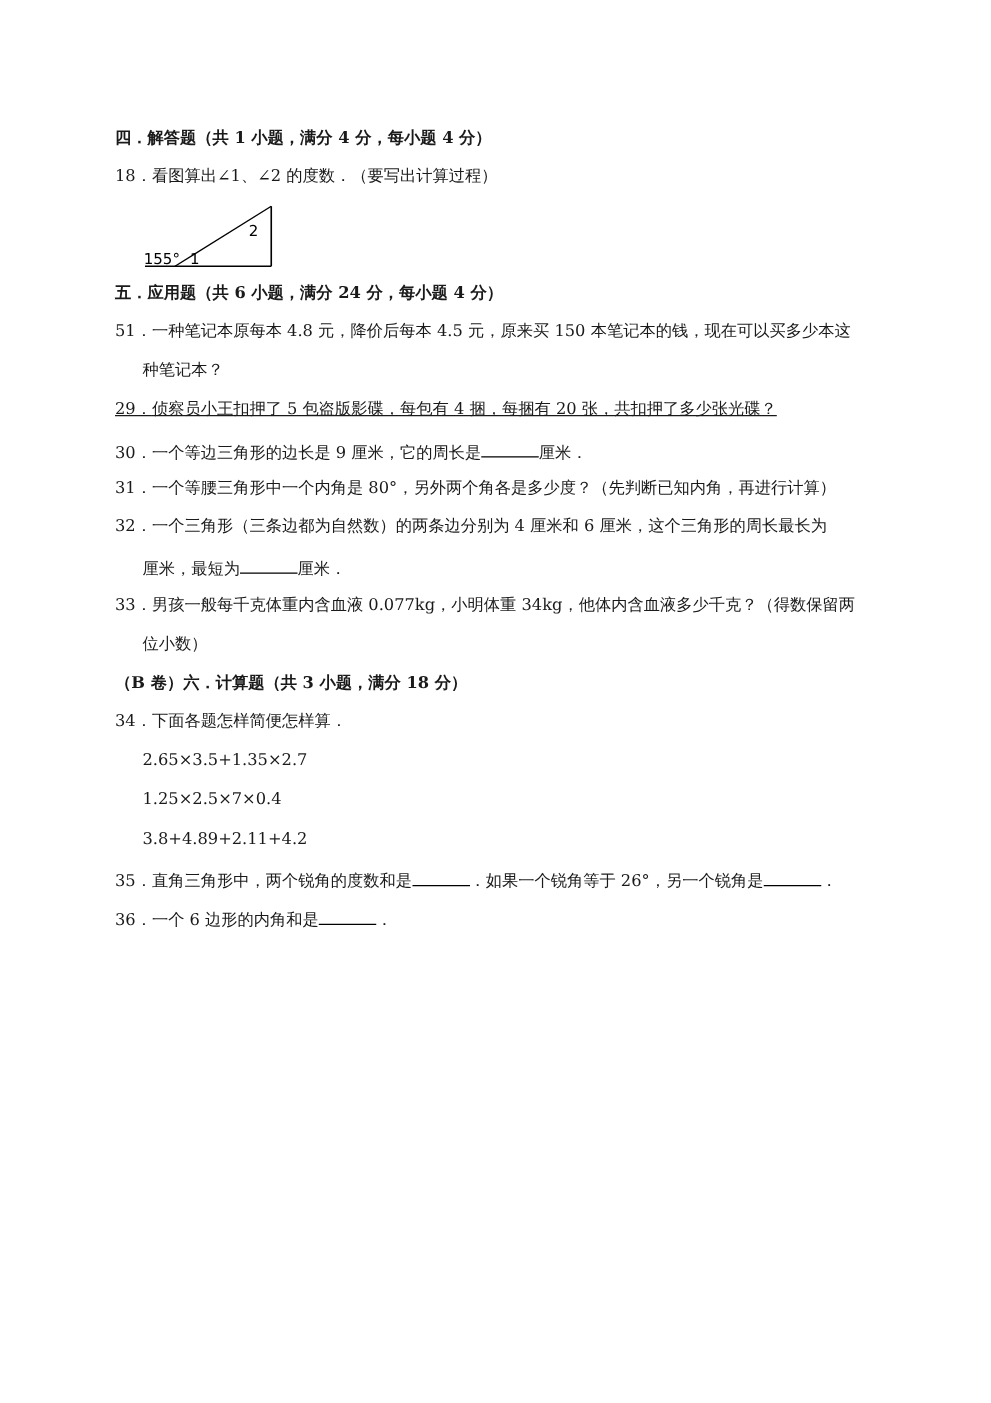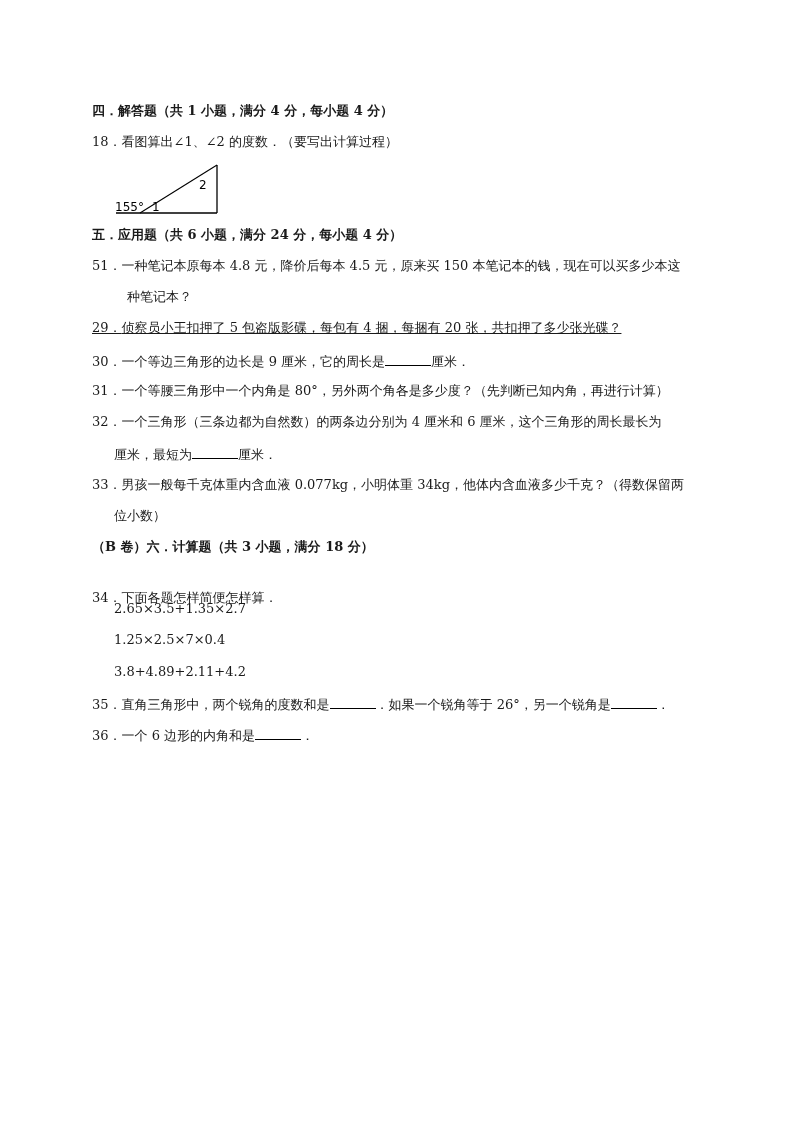--- a/index.html
+++ b/index.html
@@ -29,21 +29,21 @@
   <span class="fig-label" style="left:3px; top:41px;">155°</span>
   <span class="fig-label" style="left:40px; top:41px;">1</span>
   <span class="fig-label" style="left:87px; top:19px;">2</span>
 </div>
 
 <div class="line bold" style="top:227px; left:92px;">五．应用题（共 6 小题，满分 24 分，每小题 4 分）</div>
 
 <div class="line" style="top:258px; left:92px;">
   <span>51．</span><span>一种笔记本原每本 4.8 元，降价后每本 4.5 元，原来买 150 本笔记本的钱，现在可以买多少本这</span>
 </div>
-<div class="line" style="top:289px; left:114px;margin-left:13px;">种笔记本？</div>
+<div class="line" style="top:289px; left:114px;">种笔记本？</div>
 
 <div class="line" style="top:320px; left:92px;text-decoration:underline;">
   <span>29．</span><span>侦察员小王扣押了 5 包盗版影碟，每包有 4 捆，每捆有 20 张，共扣押了多少张光碟？</span>
 </div>
 
 <div class="line" style="top:352px; left:92px;">
   <span>30．</span><span>一个等边三角形的边长是 9 厘米，它的周长是</span><span class="blank" style="width:46px;"></span><span>厘米．</span>
 </div>
 
 <div class="line" style="top:383px; left:92px;">
@@ -57,21 +57,21 @@
   <span>厘米，最短为</span><span class="blank" style="width:46px;"></span><span>厘米．</span>
 </div>
 
 <div class="line" style="top:477px; left:92px;">
   <span>33．</span><span>男孩一般每千克体重内含血液 0.077kg，小明体重 34kg，他体内含血液多少千克？（得数保留两</span>
 </div>
 <div class="line" style="top:508px; left:114px;">位小数）</div>
 
 <div class="line bold" style="top:539px; left:92px;">（B 卷）六．计算题（共 3 小题，满分 18 分）</div>
 
-<div class="line" style="top:570px; left:92px;margin-top:20px;">
+<div class="line" style="top:570px; left:92px;">
   <span>34．</span><span>下面各题怎样简便怎样算．</span>
 </div>
 <div class="line" style="top:601px; left:114px;">2.65×3.5+1.35×2.7</div>
 <div class="line" style="top:632px; left:114px;">1.25×2.5×7×0.4</div>
 <div class="line" style="top:664px; left:114px;">3.8+4.89+2.11+4.2</div>
 
 <div class="line" style="top:695px; left:92px;text-align:right;">
   <span>35．</span><span>直角三角形中，两个锐角的度数和是</span><span class="blank" style="width:46px;"></span><span>．如果一个锐角等于 26°，另一个锐角是</span><span class="blank" style="width:46px;"></span><span>．</span>
 </div>
 

